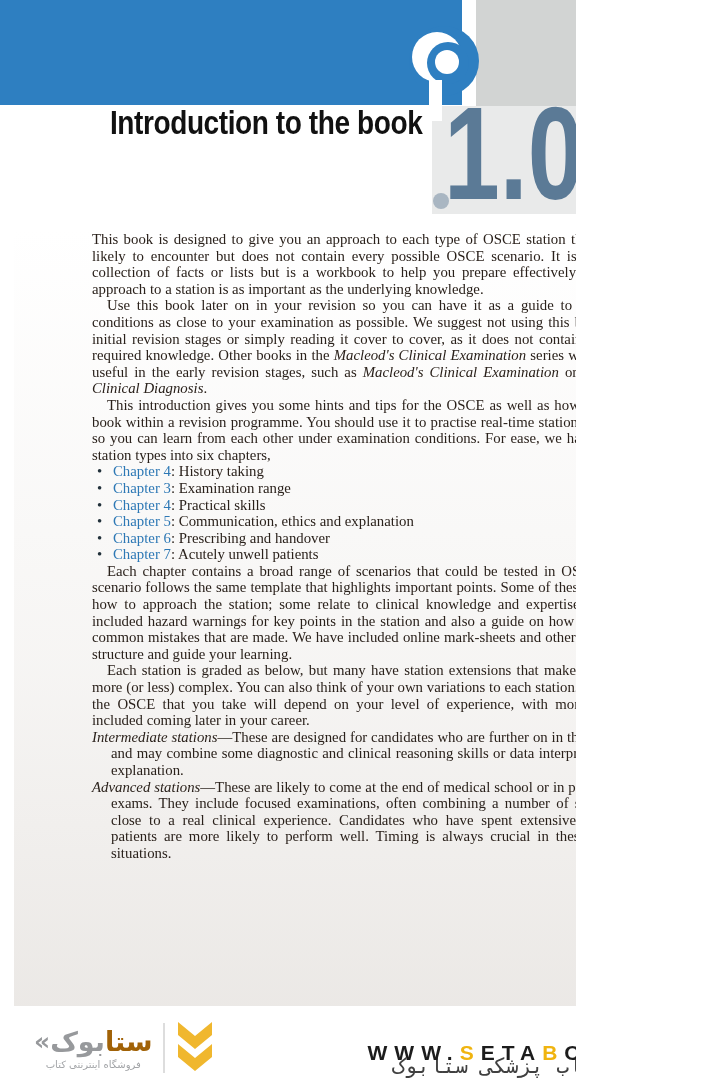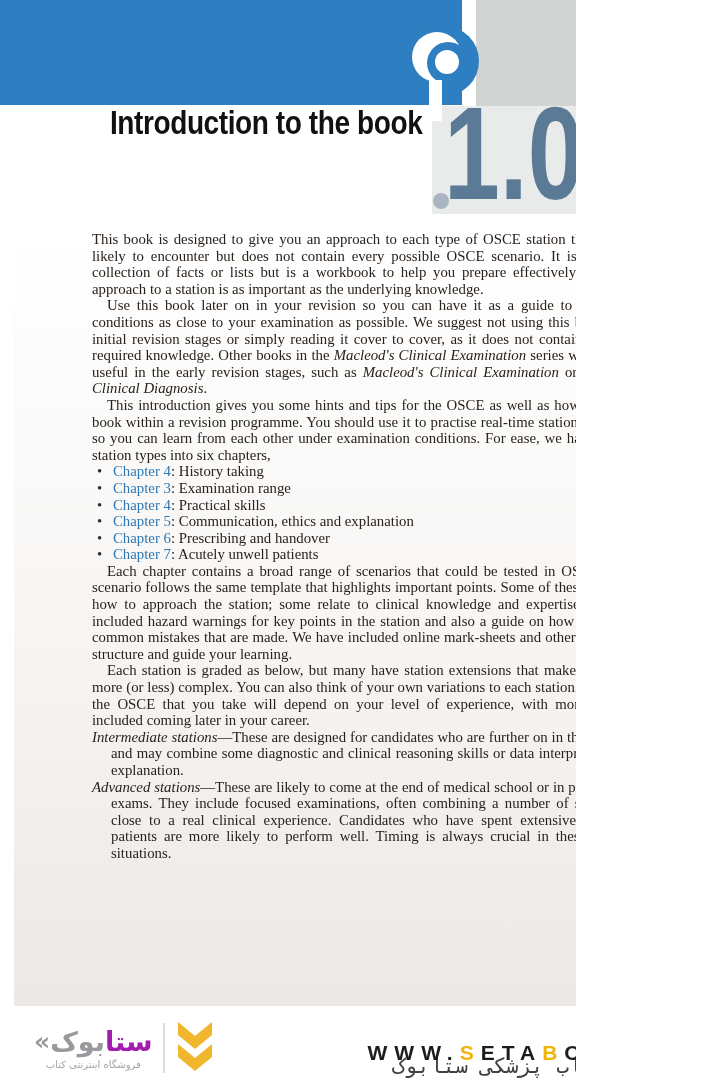--- a/index.html
+++ b/index.html
@@ -34,21 +34,21 @@
   .chap-link{color:#2d78b5;text-decoration:none;cursor:pointer;}
   i.series{font-style:italic;}
 
   
   .footer{position:absolute;left:0;top:1006px;width:716px;height:73px;background:#ffffff;}
   .footer-logo{position:absolute;left:34px;top:14px;display:flex;align-items:center;gap:10px;}
   .wordmark-row{display:flex;align-items:flex-end;font-family:"DejaVu Sans",sans-serif;
                 font-weight:700;font-size:27px;line-height:30px;}
   .wm-guillemet{color:#97999c;font-size:25px;}
   .wm-gray{color:#97999c;}
-  .wm-gold{color:#a21caf;}
+  .wm-gold{color:#a16207;}
   .logo-tagline{font-family:"DejaVu Sans",sans-serif;font-size:10px;color:#a2a4a7;
                 text-align:center;direction:rtl;margin-top:2px;}
   .logo-divider{width:2px;height:50px;background:#dddddd;}
   .store-fa{position:absolute;right:8px;top:4px;font-family:Liberation Mono, monospace;
             font-size:21px;color:#404040;direction:rtl;white-space:nowrap;margin-top:44px;}
   .site-url{position:absolute;right:0px;top:35px;font-family:"Liberation Sans",sans-serif;
             font-weight:700;font-size:21px;letter-spacing:7px;color:#1c1c1c;white-space:nowrap;}
   .url-gold{color:#f0b40f;}
 </style>
 </head>

